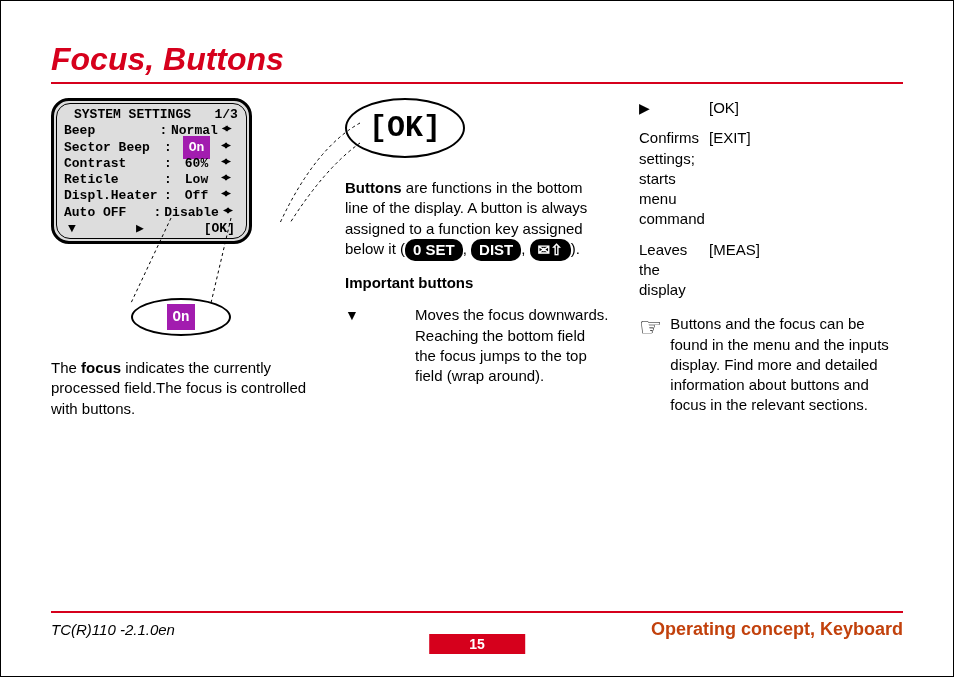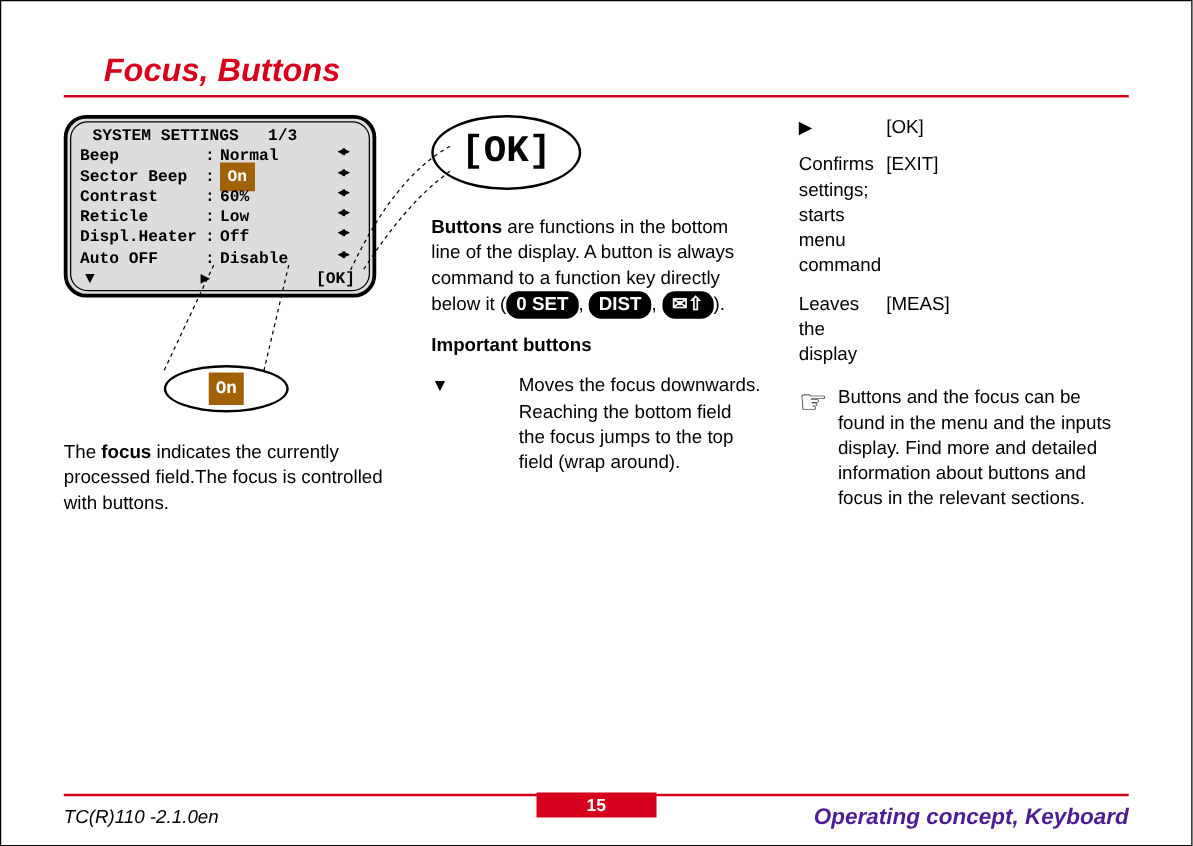--- a/index.html
+++ b/index.html
@@ -21,35 +21,34 @@
   }
   .title-row {
     border-bottom: 2px solid #d6001c;
     padding-bottom: 4px;
     margin-bottom: 14px;
   }
   .title {
     color: #d6001c;
     font-style: italic;
     font-weight: bold;
-    font-size: 26px;
-    margin-left: 32px;
+    font-size: 32px;
   }
   .cols {
     display: flex;
     gap: 30px;
     flex: 1;
   }
   .col { flex: 1; font-size: 15px; line-height: 1.35; }
   .col p { margin-bottom: 12px; }
 
   
   .lcd-wrap { position: relative; height: 260px; }
   .lcd {
-    width: 250px;
+    width: 201px;
     border: 3px solid #000;
     border-radius: 18px;
     padding: 6px 10px 4px 10px;
     background: #ddd;
     font-family: "Courier New", monospace;
     font-weight: bold;
     font-size: 13px;
     line-height: 1.25;
     position: relative;
   }
@@ -57,23 +56,23 @@
     content:"";
     position:absolute;
     inset:2px;
     border:1px solid #000;
     border-radius:14px;
     pointer-events:none;
   }
   .lcd-row { display:flex; }
   .lcd-label { width: 100px; white-space: pre; }
   .lcd-colon { width: 12px; }
-  .lcd-val { flex:1; text-align: left; padding-right: 4px; white-space: pre; }
+  .lcd-val { flex:1; text-align: center; padding-right: 4px; white-space: pre; }
   .lcd-arrows { width: 18px; font-size: 10px; letter-spacing:-2px; }
-  .hl { background:#a16207; color:#fff; padding:4px 6px; }
+  .hl { background:#a21caf; color:#fff; padding:4px 6px; }
   .lcd-header { text-align:left; padding-left:10px; white-space: pre; }
   .lcd-foot { display:flex; justify-content:space-between; padding:0 4px; font-size:13px; }
 
   .zoom {
     position:absolute;
     top: 200px;
     left: 80px;
     width: 100px; height: 38px;
     border:2px solid #000;
     border-radius: 50%;
@@ -110,27 +109,27 @@
 
   .deflist { display:grid; grid-template-columns: 60px 1fr; row-gap:10px; column-gap:10px; font-size:15px; }
   .deflist .k { }
   .deflist .v { }
 
   .hand-row { display:flex; gap:8px; margin-top:6px; }
   .hand { font-size:26px; line-height:1; }
 
   .footer {
     position:absolute;
-    left:50px; right:50px; bottom:12px;
+    left:50px; right:50px; bottom:36px;
     display:flex; align-items:center;
     border-top:2px solid #d6001c;
     padding-top:6px;
   }
   .footer-left { font-style:italic; font-size:15px; flex:1; }
-  .footer-right { font-style:italic; color:#4c1d95; font-weight:bold; font-size:18px; flex:1; text-align:right; }
+  .footer-right { color:#c2410c; font-weight:bold; font-size:18px; flex:1; text-align:right; }
   .page-num {
     position:absolute;
     left:50%; transform:translateX(-50%);
     bottom:22px;
     background:#d6001c; color:#fff;
     font-weight:bold; font-size:14px;
     padding:2px 40px;
   }
   .tri { display:inline-block; font-size:14px; }
 </style>
@@ -207,21 +206,21 @@
     <div class="col">
       <div style="position:relative; height:80px;">
         <div class="ok-bubble">[OK]</div>
         <svg style="position:absolute; left:-70px; top:10px; width:90px; height:120px;" viewBox="0 0 90 120">
           <path d="M85 15 Q 40 40 5 115" stroke="#000" fill="none" stroke-dasharray="3,3"></path>
           <path d="M85 35 Q 50 60 15 115" stroke="#000" fill="none" stroke-dasharray="3,3"></path>
         </svg>
       </div>
 
       <p>
-        <b>Buttons</b><span> are functions in the bottom line of the display. A button is always command to a function key directly below it (</span><span class="keycap">0 SET</span>, <span class="keycap">DIST</span>, <span class="keycap">✉⇧</span><span>).</span>
+        <b>Buttons</b><span> are functions in the bottom line of the display. A button is always assigned to a function key assigned below it (</span><span class="keycap">0 SET</span>, <span class="keycap">DIST</span>, <span class="keycap">✉⇧</span><span>).</span>
       </p>
 
       <p><b>Important buttons</b></p>
 
       <div class="deflist">
         <div class="k"><span class="tri">▼</span></div>
         <div class="v">Moves the focus downwards. Reaching the bottom field the focus jumps to the top field (wrap around).</div>
       </div>
     </div>
 

